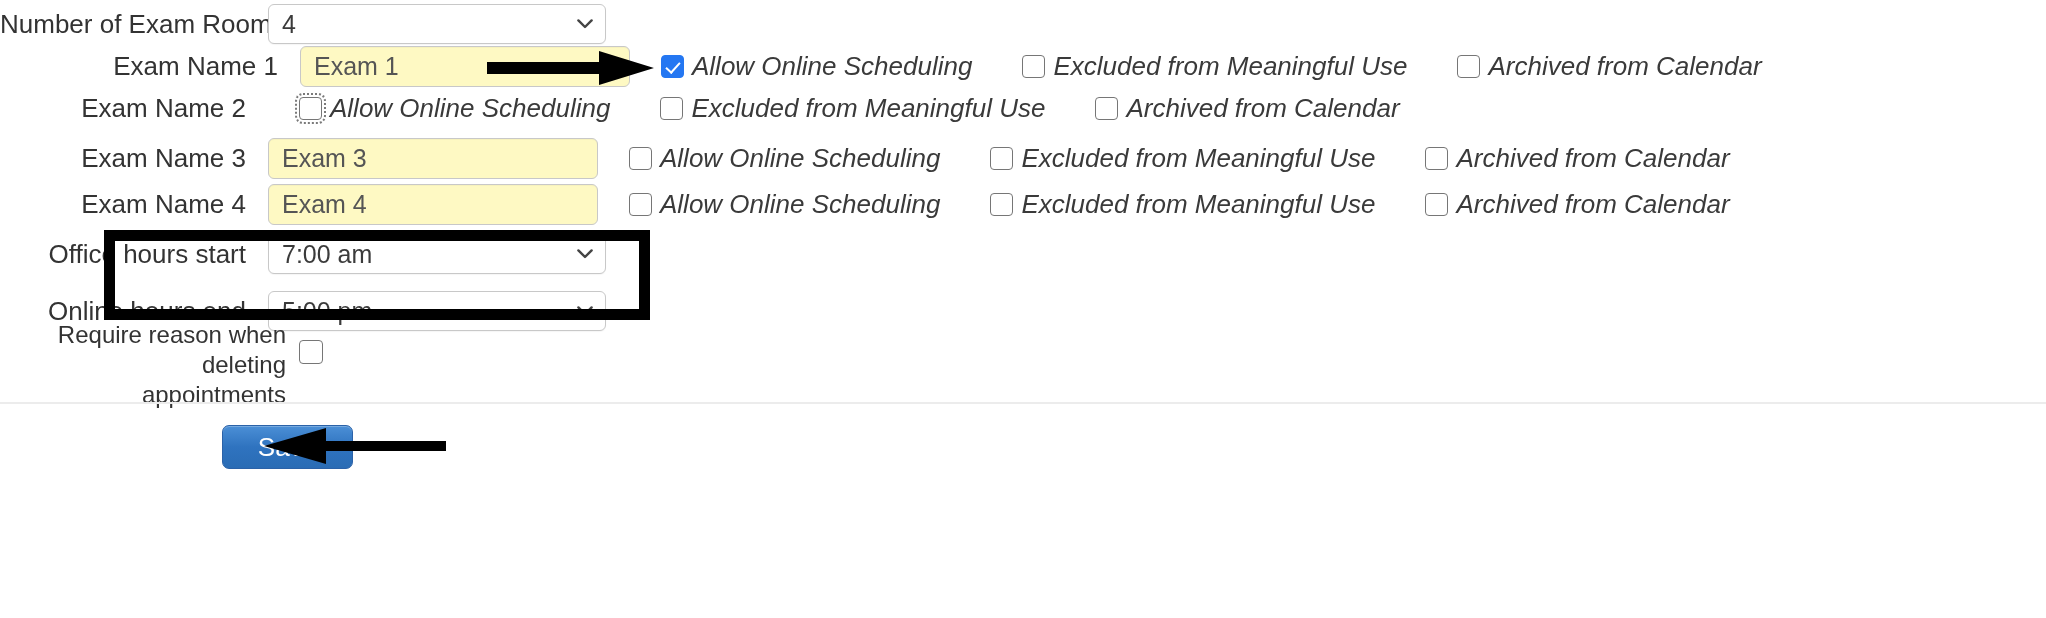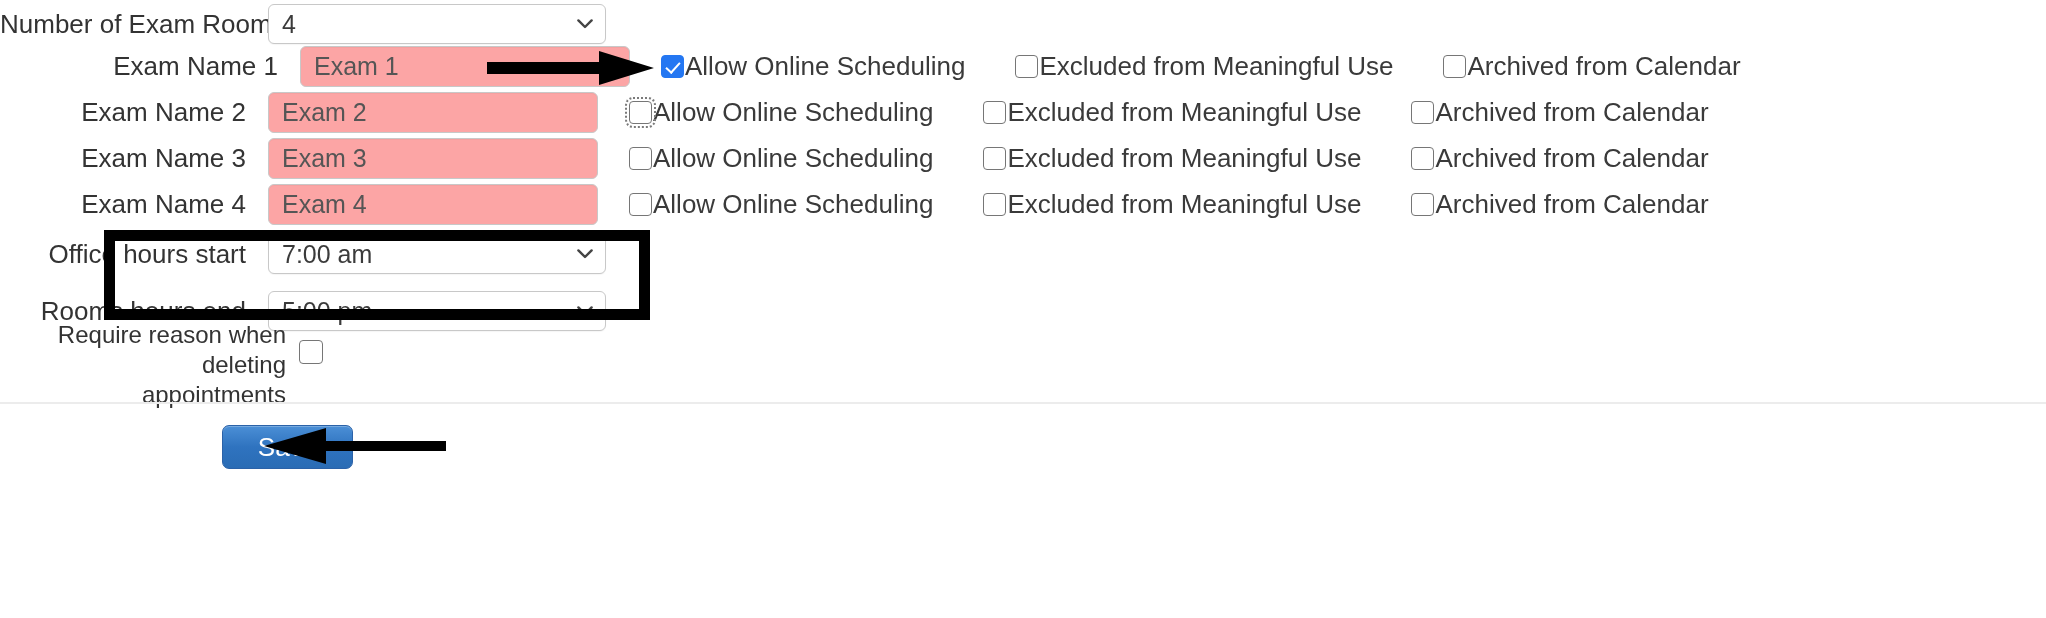--- a/index.html
+++ b/index.html
@@ -63,35 +63,36 @@
     height: 10px;
     display: block;
   }
 
   
   .txt {
     width: 330px;
     height: 41px;
     border: 1px solid #c8c8c8;
     border-radius: 6px;
-    background: #fca5a5;
+    background: #fef9c3;
     font-size: 25px;
     color: #555555;
     display: flex;
     align-items: center;
     padding: 0 13px;
     box-shadow: inset 0 1px 1px rgba(0,0,0,0.03);
   }
 
   
   .cbgroup {
     display: flex;
     align-items: center;
-    gap: 1px;
+    gap: 8px;
     margin-left: 31px;
+    font-style: italic;
   }
   .cb {
     width: 23px;
     height: 23px;
     border: 1.6px solid #767676;
     border-radius: 4px;
     background: #ffffff;
     flex: 0 0 auto;
     position: relative;
   }
@@ -201,23 +202,20 @@
           <div class="cb"></div>
           <div class="cblabel">Excluded from Meaningful Use</div>
         </div>
         <div class="cbgroup" style="margin-left: 50px;">
           <div class="cb"></div>
           <div class="cblabel">Archived from Calendar</div>
         </div>
       </div>
       <div class="row" style="top: 92px;">
         <div class="lbl">Exam Name 2</div>
-        <div class="control">
-          <div class="txt">Exam 2</div>
-        </div>
         <div class="cbgroup" style="margin-left: 31px;">
           <div class="cb focusring"></div>
           <div class="cblabel">Allow Online Scheduling</div>
         </div>
         <div class="cbgroup" style="margin-left: 50px;">
           <div class="cb"></div>
           <div class="cblabel">Excluded from Meaningful Use</div>
         </div>
         <div class="cbgroup" style="margin-left: 50px;">
           <div class="cb"></div>
@@ -268,21 +266,21 @@
       <div class="sel">
         <span>7:00 am</span>
         <svg class="chev" viewBox="0 0 16 10">
           <path d="M1.4 1.4 L8 8 L14.6 1.4" fill="none" stroke="#444" stroke-width="2.4" stroke-linecap="round" stroke-linejoin="round"></path>
         </svg>
       </div>
     </div>
   </div>
 
   <div class="row" style="top:291px;">
-    <div class="lbl">Rooms hours end</div>
+    <div class="lbl">Online hours end</div>
     <div class="control">
       <div class="sel">
         <span>5:00 pm</span>
         <svg class="chev" viewBox="0 0 16 10">
           <path d="M1.4 1.4 L8 8 L14.6 1.4" fill="none" stroke="#444" stroke-width="2.4" stroke-linecap="round" stroke-linejoin="round"></path>
         </svg>
       </div>
     </div>
   </div>
 

